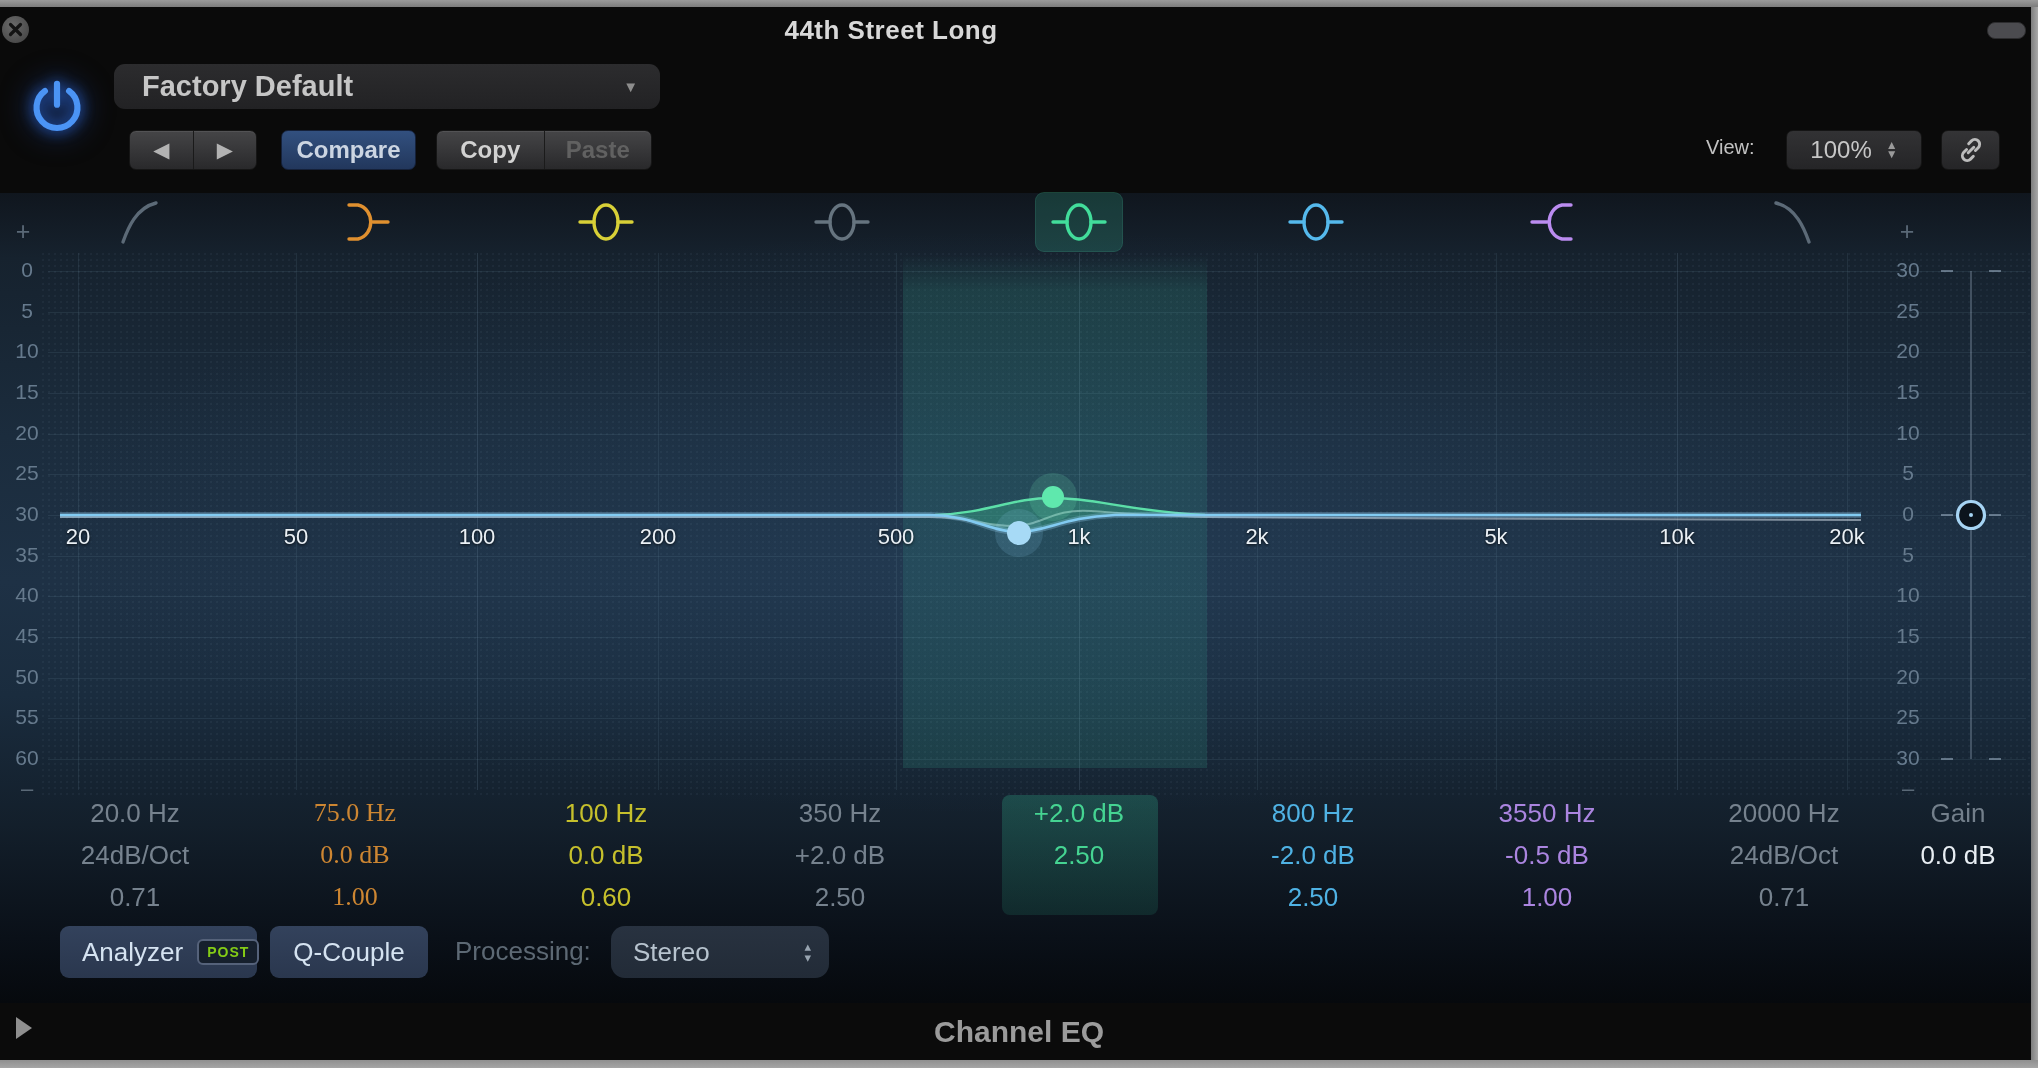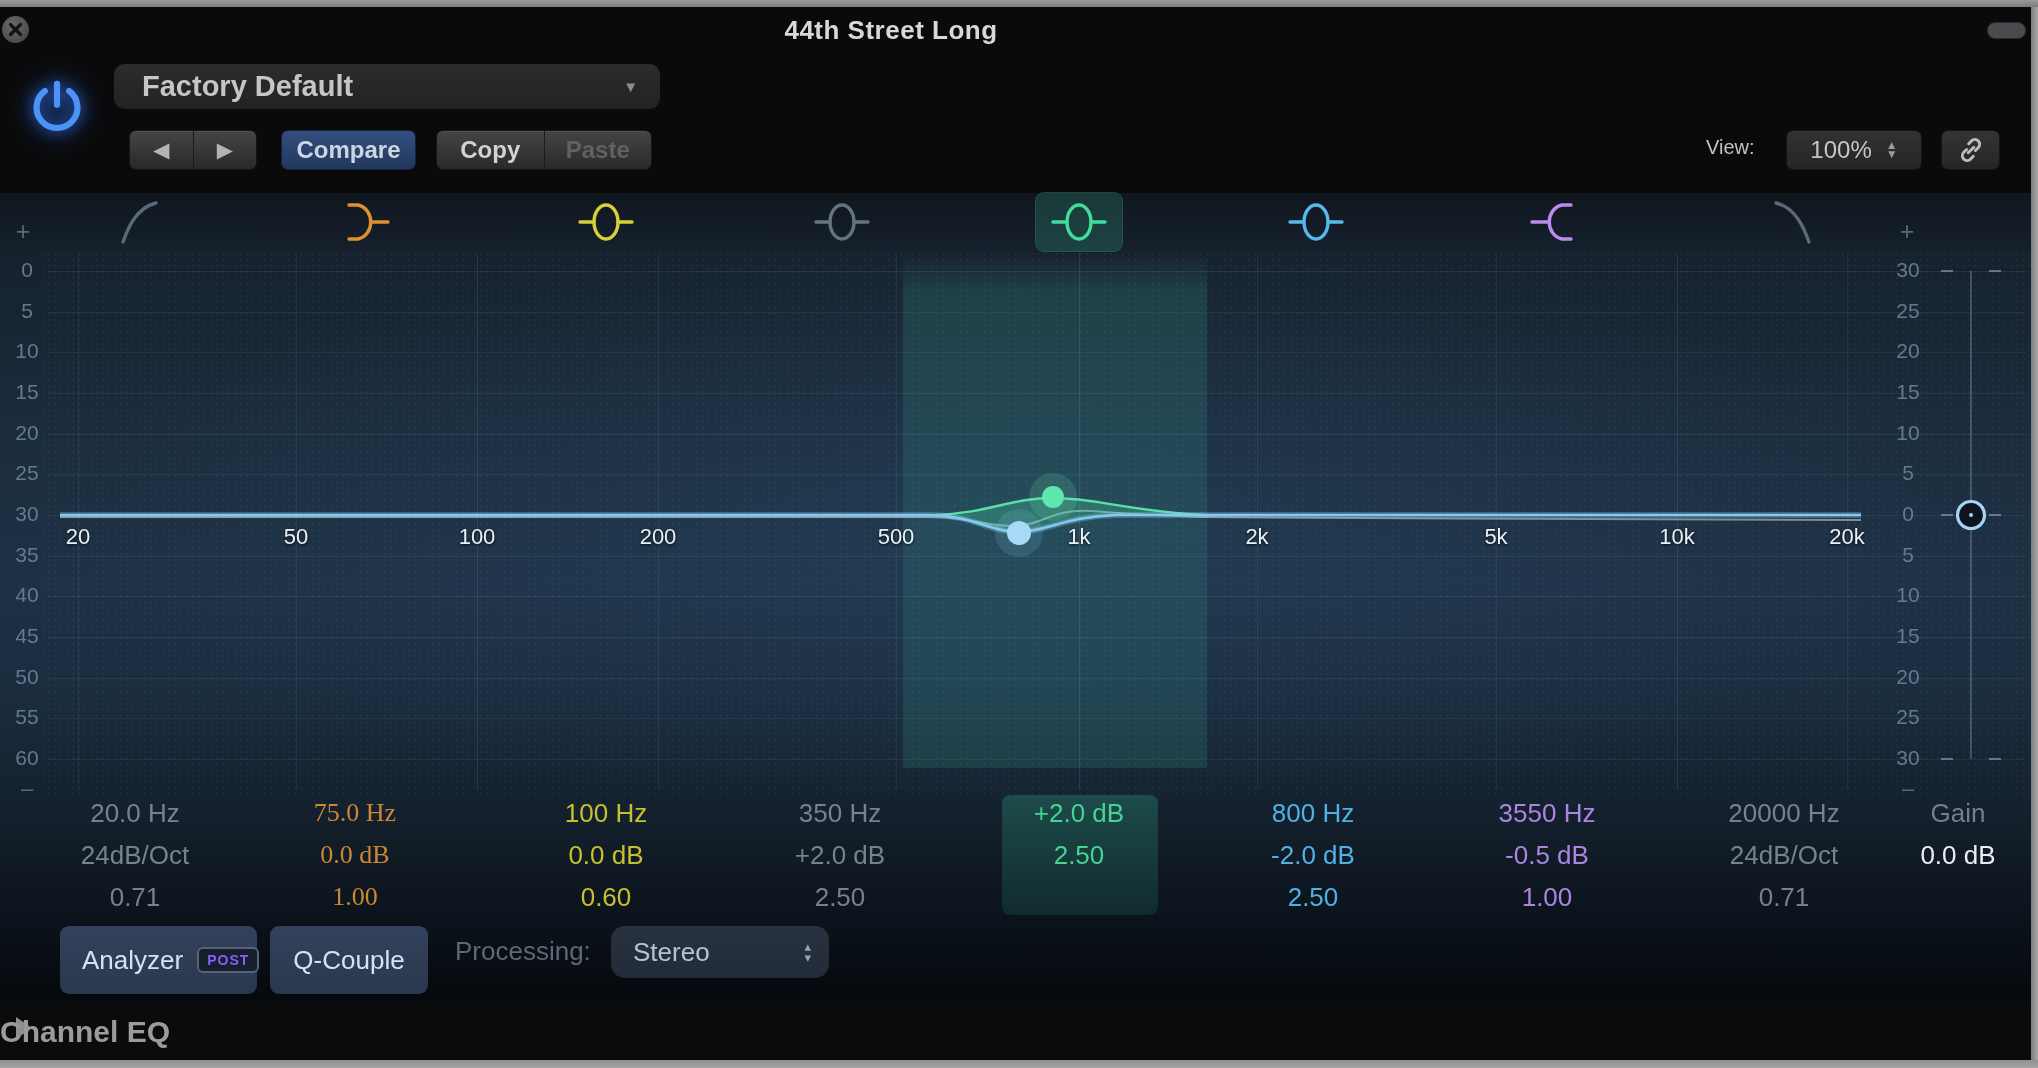--- a/index.html
+++ b/index.html
@@ -69,33 +69,33 @@
   
   .selected-readout-box{position:absolute;left:1002px;top:795px;width:156px;height:120px;border-radius:8px;
     background:linear-gradient(180deg,rgba(52,190,150,.26),rgba(42,160,128,.16));}
   .band-col{position:absolute;top:792px;width:230px;text-align:center;color:var(--tc,#76828e);}
   .band-col .ro{height:42px;line-height:42px;font-size:26px;}
   .gain-col{position:absolute;left:1883px;top:792px;width:150px;text-align:center;}
   .gain-col .lbl{height:42px;line-height:42px;font-size:26px;color:#737f8b;}
   .gain-col .val{height:42px;line-height:42px;font-size:26px;color:#e8eef3;}
 
   
-  .ctl-btn{position:absolute;top:926px;height:68px;border-radius:9px;background:linear-gradient(180deg,#33425c,#2a374e);display:flex;align-items:center;font-size:26px;color:#d5e3f1;box-sizing:border-box;}
+  .ctl-btn{position:absolute;top:926px;height:52px;border-radius:9px;background:linear-gradient(180deg,#33425c,#2a374e);display:flex;align-items:center;font-size:26px;color:#d5e3f1;box-sizing:border-box;}
   .analyzer-btn{left:60px;width:197px;padding-left:22px;}
-  .post-badge{margin-left:14px;font-size:14px;font-weight:bold;letter-spacing:1px;color:#8b5cf6;background:#16202d;border:2px solid #55627a;border-radius:6px;padding:3px 8px;}
+  .post-badge{margin-left:14px;font-size:14px;font-weight:bold;letter-spacing:1px;color:#84cc16;background:#16202d;border:2px solid #55627a;border-radius:6px;padding:3px 8px;}
   .qcouple-btn{left:270px;width:158px;justify-content:center;}
   .processing-label{position:absolute;left:455px;top:936px;font-size:26px;color:#5d6974;}
   .stereo-select{position:absolute;left:611px;top:926px;width:218px;height:52px;border-radius:14px;background:linear-gradient(180deg,#283240,#222b37);display:flex;align-items:center;box-sizing:border-box;}
   .stereo-select .val{margin-left:22px;font-size:26px;color:#b7c3ce;}
   .stereo-select .stepper-arrows{position:absolute;right:18px;font-size:13px;line-height:11px;color:#98a4b0;}
 
   
   .footer{position:absolute;left:0;top:1003px;width:2038px;height:57px;background:#0b0b0b;}
   .footer-caret{position:absolute;left:16px;top:14px;width:0;height:0;border-left:16px solid #8f8f8f;border-top:11px solid rgba(0,0,0,0);border-bottom:11px solid rgba(0,0,0,0);}
-  .footer-title{position:absolute;left:0;top:12px;width:2038px;font-size:30px;font-weight:bold;color:#9b9b9b;}
+  .footer-title{position:absolute;left:0;top:12px;width:2038px;text-align:center;font-size:30px;font-weight:bold;color:#9b9b9b;}
 </style>
 </head>
 <body>
 
 <div class="stage">
 
   <div class="strip-top"></div>
 
   <div class="header">
     <div class="titlebar-title">44th Street Long</div>

